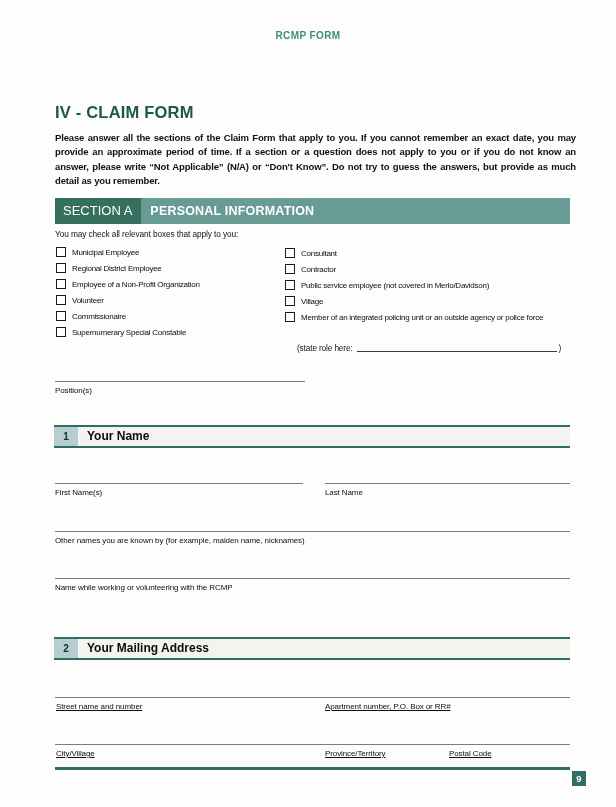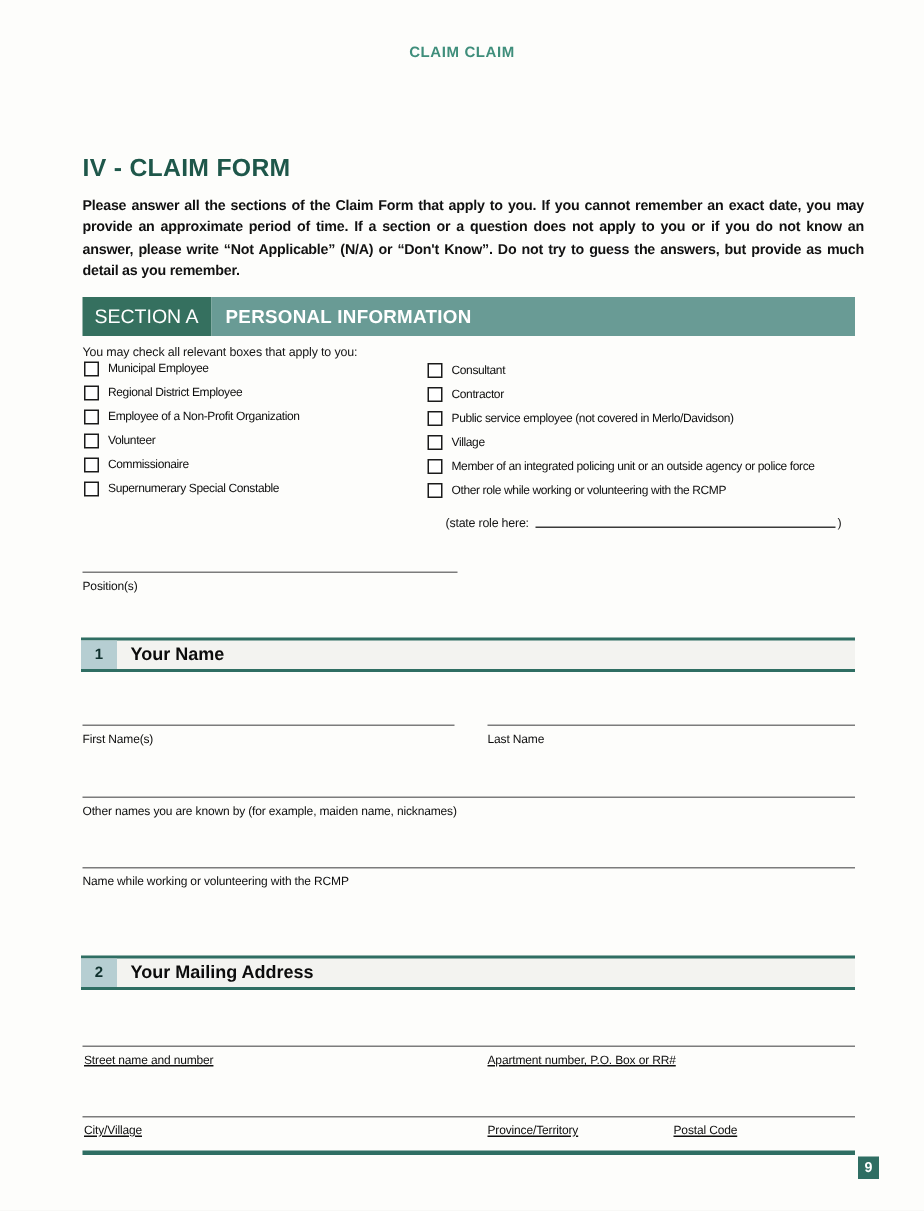--- a/index.html
+++ b/index.html
@@ -21,21 +21,21 @@
   .secA{position:absolute;left:55px;top:198px;width:515px;height:26px;display:flex;}
   .secA-label{background:var(--sec-a-dark);color:#fff;font-size:13px;line-height:26px;
         padding:0 9px 0 8px;white-space:nowrap;}
   .secA-title{background:var(--sec-a-light);color:#fff;font-size:12.5px;font-weight:bold;
         line-height:26px;padding-left:9px;flex:1;letter-spacing:.2px;}
   .cb-instr{position:absolute;left:55px;top:229px;font-size:8.3px;letter-spacing:-.1px;}
   
   .cb-col{position:absolute;}
   .cb-left{left:56px;top:241px;}
   .cb-right{left:285px;top:242px;}
-  .cb-row{height:16px;display:flex;align-items:flex-start;}
+  .cb-row{height:16px;display:flex;align-items:flex-end;}
   .cb{width:8px;height:8px;border:1.2px solid #1a1a1a;background:#fff;margin-right:6px;flex:0 0 auto;}
   .cb-lab{font-size:8px;letter-spacing:-.25px;white-space:nowrap;color:#0e0e0e;}
   
   .state-role{position:absolute;left:297px;top:342px;width:264px;display:flex;align-items:center;
         font-size:8.3px;letter-spacing:-.15px;}
   .sr-line{flex:1;border-bottom:1px solid #3a3a3a;margin:0 1px 1px 4px;height:9px;}
   
   .field{position:absolute;}
   .fline{border-top:1px solid var(--line-gray);width:100%;height:0;}
   .flabel{font-size:8px;letter-spacing:-.1px;padding-top:4px;white-space:nowrap;color:#0e0e0e;}
@@ -49,21 +49,21 @@
   .band-title{font-size:12px;font-weight:bold;color:#0c0c0c;line-height:19px;margin-left:9px;}
   .bottom-rule{position:absolute;left:55px;top:767px;width:515px;height:2.5px;background:var(--teal-rule);}
   .page-num{position:absolute;left:572px;top:771px;width:14px;height:15px;background:var(--teal-rule);
         color:#fff;font-size:9.5px;font-weight:bold;text-align:center;line-height:15px;}
 </style>
 </head>
 <body>
 
 <div id="page">
 
-  <div class="running-header">CLAIM CLAIM</div>
+  <div class="running-header">RCMP FORM</div>
 
   <h1 class="form-title">IV - CLAIM FORM</h1>
 
   <p class="intro">Please answer all the sections of the Claim Form that apply to you. If you cannot remember an exact date, you may provide an approximate period of time. If a section or a question does not apply to you or if you do not know an answer, please write “Not Applicable” (N/A) or “Don't Know”. Do not try to guess the answers, but provide as much detail as you remember.</p>
 
   <div class="secA">
     <div class="secA-label">SECTION A</div>
     <div class="secA-title">PERSONAL INFORMATION</div>
   </div>
 
@@ -109,24 +109,20 @@
       <span class="cb"></span>
       <span class="cb-lab">Public service employee (not covered in Merlo/Davidson)</span>
     </div>
     <div class="cb-row">
       <span class="cb"></span>
       <span class="cb-lab">Village</span>
     </div>
     <div class="cb-row">
       <span class="cb"></span>
       <span class="cb-lab">Member of an integrated policing unit or an outside agency or police force</span>
-    </div>
-    <div class="cb-row">
-      <span class="cb"></span>
-      <span class="cb-lab">Other role while working or volunteering with the RCMP</span>
     </div>
   </div>
 
   <div class="state-role">
     <span>(state role here:</span>
     <span class="sr-line"></span>
     <span>)</span>
   </div>
 
   <div class="field" style="left:55px;top:381px;width:250px">

